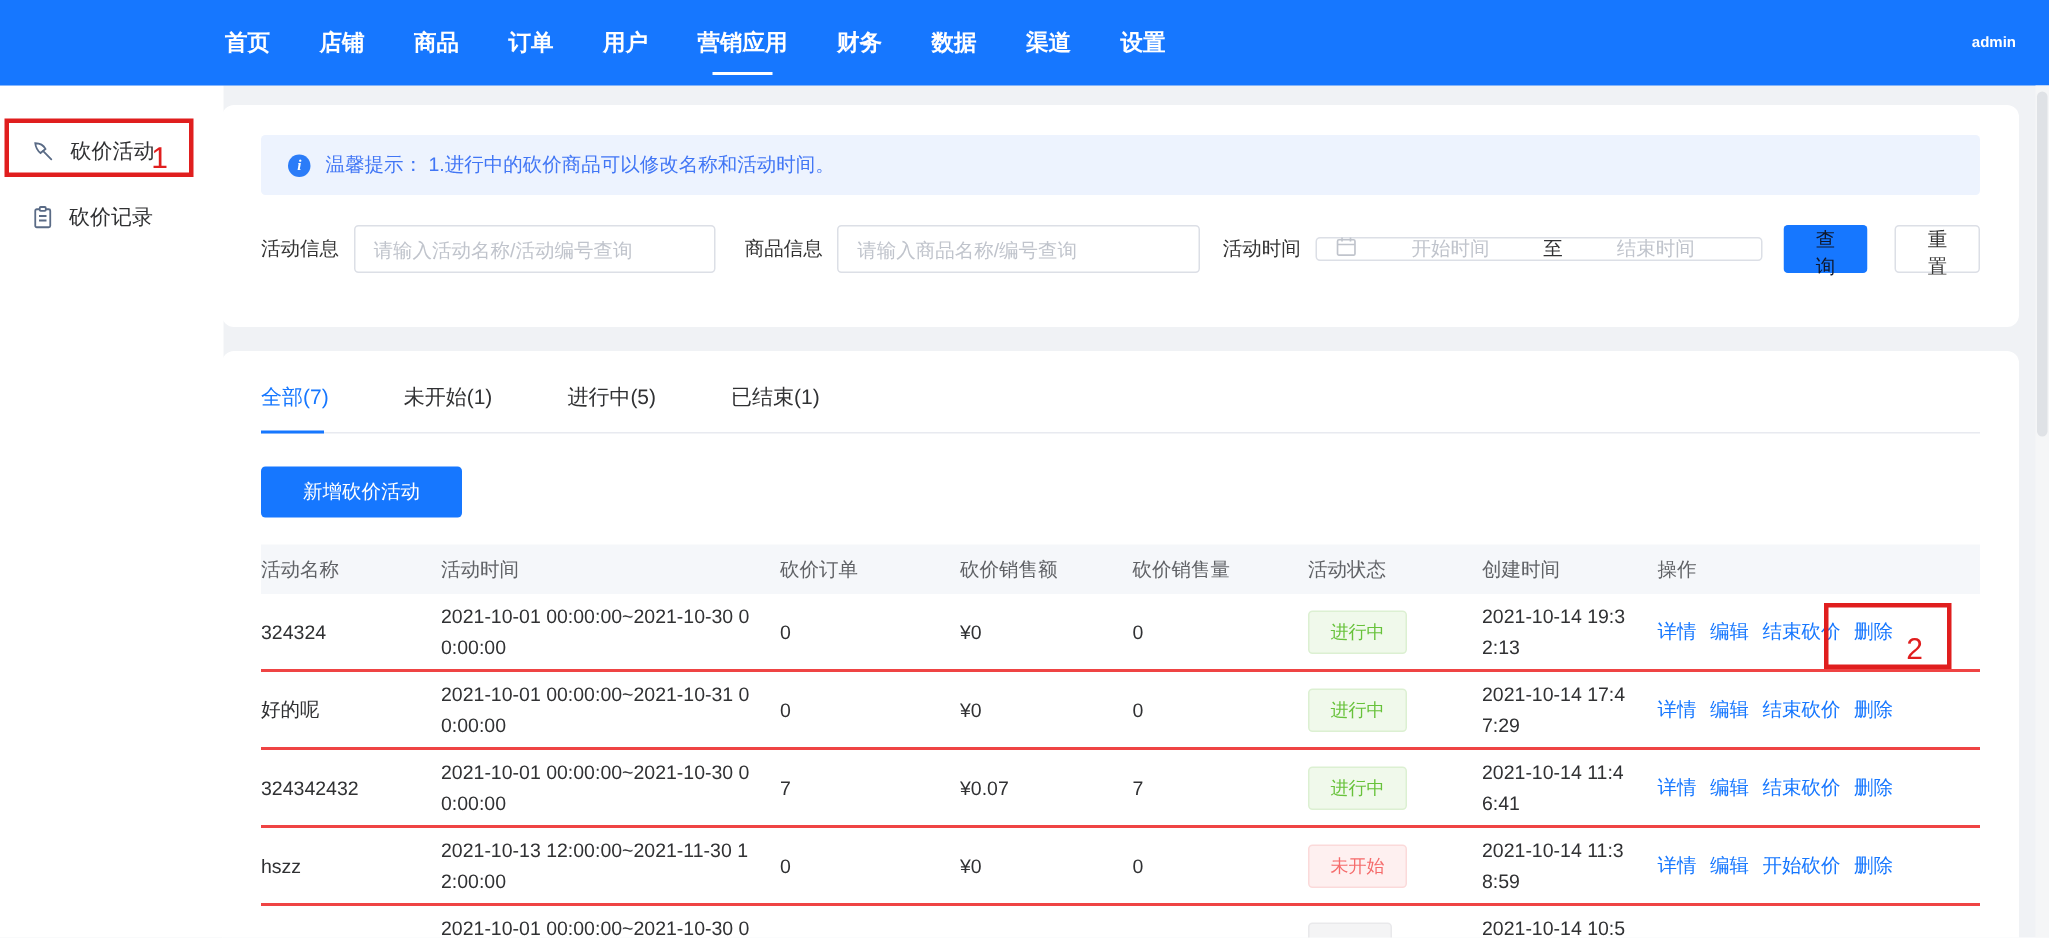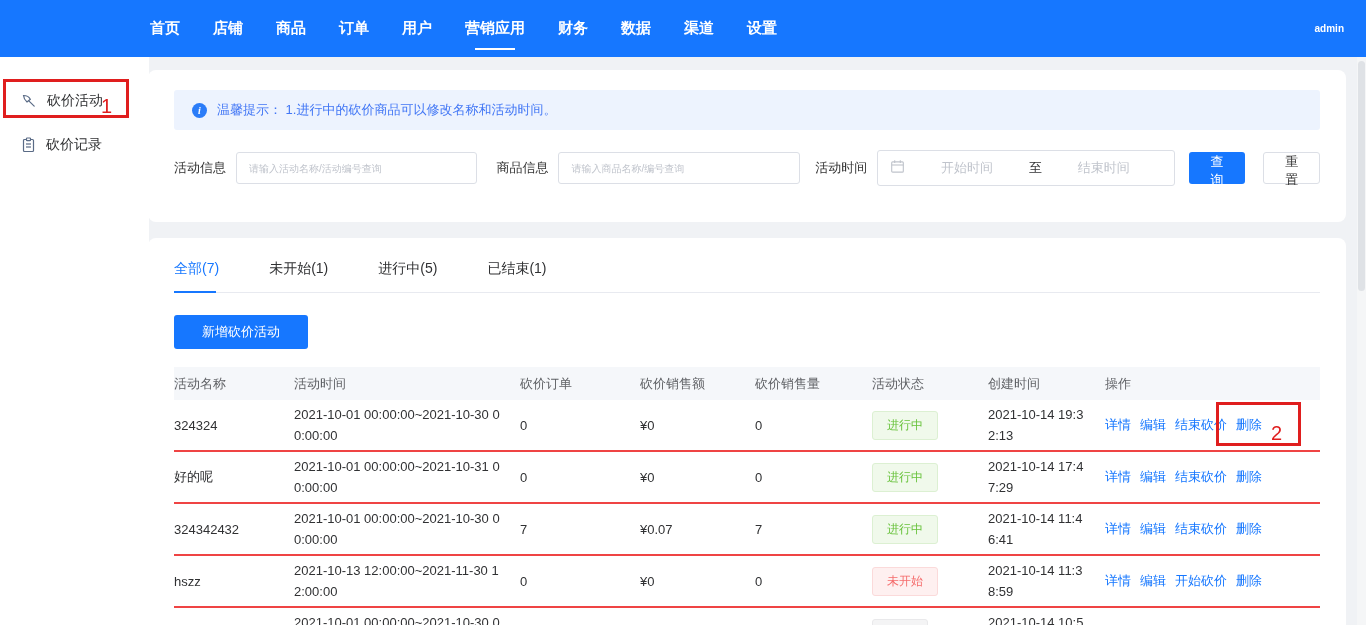--- a/index.html
+++ b/index.html
@@ -58,37 +58,37 @@
     color:#fff; font-size:10px; font-weight:700; font-style:italic;
     display:flex; align-items:center; justify-content:center; flex:0 0 auto;
     font-family:"Liberation Serif", serif;
   }
 
   
   .filter-row { display:flex; align-items:center; margin-top:20px; font-size:13px; }
   .filter-label { color:#333; margin-right:10px; white-space:nowrap; }
   .text-input {
     width:253px; height:32px; border:1px solid #dcdfe6; border-radius:3px;
-    padding:0 12px; font-size:10px; color:#333; outline:none;
+    padding:0 12px; font-size:13px; color:#333; outline:none;
     font-family:"Liberation Sans", sans-serif;
   }
   .text-input::placeholder { color:#c0c4cc; }
   .gap1 { width:20px; } .gap2 { width:16px; }
   .date-range {
-    width:312px; height:36px; border:1px solid #dcdfe6; border-radius:3px;
+    width:312px; height:16px; border:1px solid #dcdfe6; border-radius:3px;
     display:flex; align-items:center; padding:0 12px; gap:4px;
   }
   .date-range .ph { flex:1; text-align:center; color:#c0c4cc; font-size:13px; }
   .date-range .to { color:#303133; font-size:13px; }
   .btn {
     height:32px; border-radius:3px; font-size:13px; padding:0 15px;
     cursor:pointer; border:1px solid transparent;
     font-family:"Liberation Sans", sans-serif;
   }
-  .btn-primary { background:#1677ff; color:#ffffff; }
+  .btn-primary { background:#1677ff; color:#0f172a; }
   .btn-plain { background:#fff; color:#333; border-color:#dcdfe6; }
   .btn-search { margin-left:14px; } .btn-reset { margin-left:18px; }
 
   
   .tabs {
     display:flex; gap:50px; padding-top:22px; font-size:14px;
     border-bottom:1px solid #e8eaf0; position:relative;
   }
   .tab { padding-bottom:14px; color:#303133; cursor:pointer; position:relative; }
   .tab.active { color:#1677ff; }

